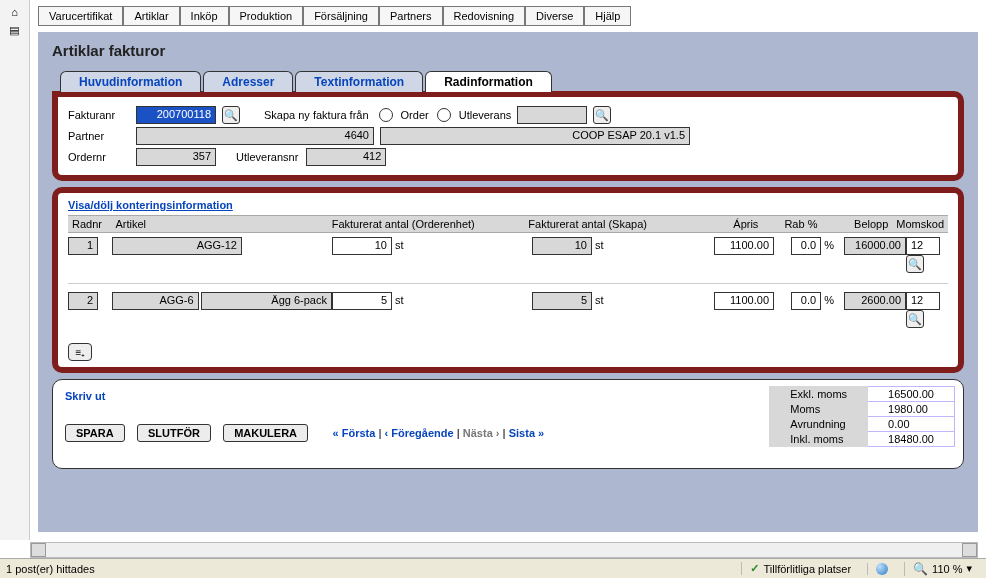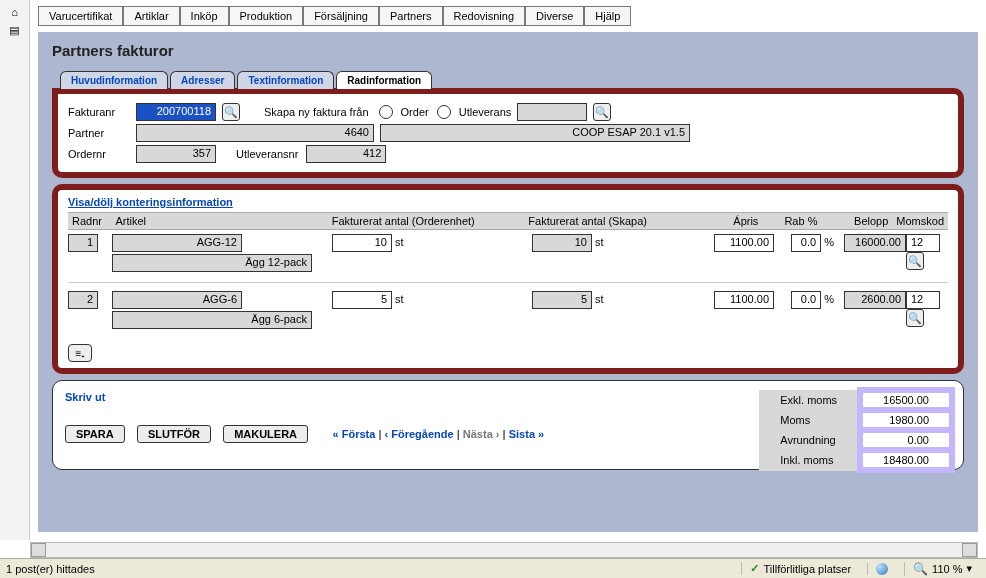--- a/index.html
+++ b/index.html
@@ -73,24 +73,24 @@
     display: flex;
     gap: 2px;
     margin-left: 8px;
     position: relative;
     z-index: 2;
   }
   .tab {
     border: 1px solid #333;
     border-bottom: none;
     border-radius: 6px 6px 0 0;
-    padding: 3px 10px;
+    padding: 3px 18px;
     font-weight: bold;
     cursor: pointer;
-    font-size: 10px;
+    font-size: 12px;
   }
   .tab.inactive {
     background: #cfd7e6;
     color: #0645bd;
   }
   .tab.active {
     background: #fff;
     color: #000;
   }
   
@@ -161,21 +161,21 @@
   .c-apris { width: 72px; text-align:right;}
   .c-rab { width: 60px; text-align:right;}
   .c-belopp { width: 72px; text-align:right;}
   .c-moms { flex:1; }
   .tbl-row {
     display: flex;
     padding: 4px 0;
     align-items: flex-start;
     border-bottom: 1px dotted transparent;
   }
-  .artikel-block { display:flex; flex-direction:column; gap:2px;}
+  .artikel-block { display:flex; flex-direction:row; gap:2px;}
   
   .addrow-btn {
     width: 24px; height: 18px;
     border:1px solid #333;
     border-radius: 4px;
     background: #eee;
     display:inline-flex; align-items:center; justify-content:center;
     font-size: 10px;
     cursor:pointer;
   }
@@ -202,21 +202,21 @@
   .nav-links .active { color:#0645bd; cursor:pointer;}
   .nav-links .disabled { color:#777; }
   .totals {
     position: absolute;
     right: 8px; top: 6px;
     border-collapse: collapse;
     font-size: 11px;
   }
   .totals td { padding: 1px 20px; }
   .totals .lblc { background:#d8d8d8; border:1px solid #d8d8d8;}
-  .totals .valc { text-align:right; border:6px solid #c4b5fd; background:#fff; width:64px;}
+  .totals .valc { text-align:left; border:1px solid #c4b5fd; background:#fff; width:64px;}
   
   .hscroll {
     position:absolute;
     left:30px; right:8px;
     bottom: 20px;
     height: 16px;
     background: #efefef;
     border: 1px solid #bbb;
   }
   .hscroll .ar { width:15px; height:14px; background:#ddd; border:1px solid #999; display:inline-block;}
@@ -263,21 +263,21 @@
       <button class="menu-btn">Inköp</button>
       <button class="menu-btn">Produktion</button>
       <button class="menu-btn">Försäljning</button>
       <button class="menu-btn">Partners</button>
       <button class="menu-btn">Redovisning</button>
       <button class="menu-btn">Diverse</button>
       <button class="menu-btn">Hjälp</button>
     </div>
 
     <div class="page-body">
-      <h2 class="title">Partners fakturor</h2>
+      <h2 class="title">Artiklar fakturor</h2>
 
       <div class="tabs">
         <div class="tab inactive">Huvudinformation</div>
         <div class="tab inactive">Adresser</div>
         <div class="tab inactive">Textinformation</div>
         <div class="tab active">Radinformation</div>
       </div>
 
       <div class="panel first">
         <div class="frow">
@@ -319,21 +319,20 @@
           <div class="c-rab">Rab %</div>
           <div class="c-belopp">Belopp</div>
           <div class="c-moms">Momskod</div>
         </div>
 
         
         <div class="tbl-row" style="border-bottom:1px solid #ccc; padding-bottom:10px;">
           <div class="c-radnr"><span class="fld fld-ro fld-right" style="width:30px">1</span></div>
           <div class="c-artikel artikel-block">
             <span class="fld fld-ro" style="width:130px">AGG-12</span>
-            <span class="fld fld-ro" style="width:200px">Ägg 12-pack</span>
           </div>
           <div class="c-fao">
             <span class="fld fld-right" style="width:60px">10</span>
             <span>st</span>
           </div>
           <div class="c-fae">
             <span class="fld fld-ro fld-right" style="width:60px">10</span>
             <span>st</span>
           </div>
           <div class="c-apris"><span class="fld fld-right" style="width:60px">1100.00</span></div>

